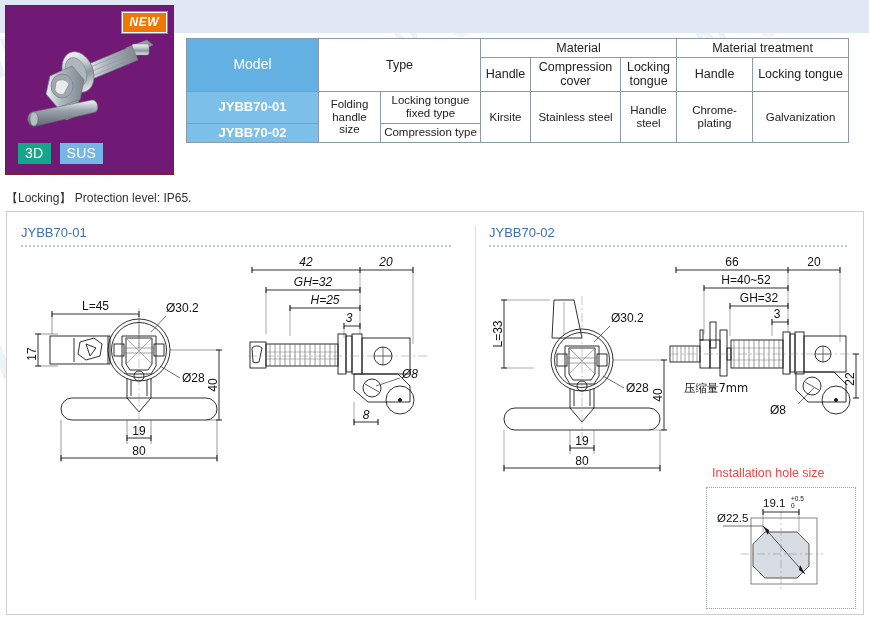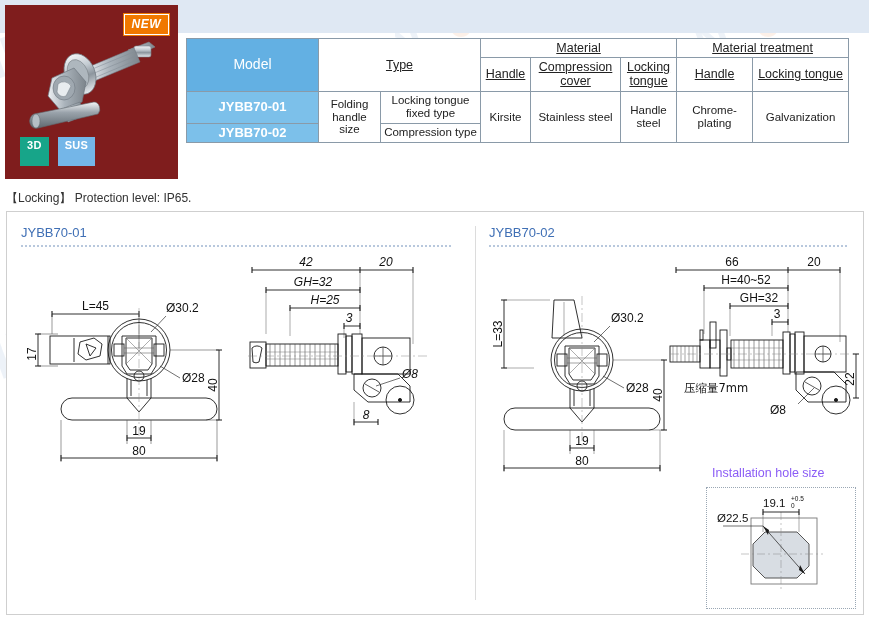--- a/index.html
+++ b/index.html
@@ -14,55 +14,55 @@
   .wm svg{display:block;}
   .wm-text{font-family:"Liberation Sans",sans-serif;font-weight:700;fill:#dce6f2;}
   .wm-cn{font-family:"DejaVu Sans",sans-serif;font-weight:700;fill:#e3ebf4;}
   .wm-o{fill:#fae3d2;}
 
   
   .topband{position:absolute;left:0;top:0;width:869px;height:33px;background:#dfe8f3;}
 
   
   .photo-card{position:absolute;left:5px;top:5px;width:167px;height:168px;
-    background:#7f1d1d;border:3px solid #7f1d1d;}
+    background:#701a75;border:1px solid #7f1d1d;}
   .new-badge{position:absolute;right:6px;top:6px;background:#f07800;color:#fff;
     font-size:12px;font-weight:700;font-style:italic;letter-spacing:.5px;
     padding:2px 7px 3px;border:1px solid #ffffff;box-shadow:0 0 0 1px #f07800;}
   .badges{position:absolute;left:12px;bottom:10px;display:flex;gap:9px;}
-  .badge{font-size:11px;font-weight:700;color:#fff;padding:2px 7px 15px;letter-spacing:.3px;}
+  .badge{font-size:14px;font-weight:400;color:#fff;padding:2px 7px 3px;letter-spacing:.3px;}
   .b-3d{background:#17a589;}
   .b-sus{background:#74b6e8;}
   .prod-svg{position:absolute;left:0;top:8px;width:167px;height:140px;}
 
   
   .spec{position:absolute;left:186px;top:38px;width:662px;height:105px;
     border-collapse:collapse;table-layout:fixed;background:#fff;}
   .spec td{border:1px solid #8a9aa8;text-align:center;vertical-align:middle;
     font-size:11.5px;line-height:1.12;color:#222;padding:1px 2px;}
-  .spec td.hd{background:#fff;font-size:12.5px;text-decoration:underline;}
+  .spec td.hd{background:#fff;font-size:12.5px;}
   .spec td.model-hd{background:#63b0e3;color:#fff;font-weight:400;font-size:14px;}
   .spec td.model-cell{background:#7cc0ea;color:#fff;font-weight:700;font-size:13px;}
 
   
   .features{position:absolute;left:6px;top:190px;font-size:12px;color:#333;}
 
   
   .panel{position:absolute;left:6px;top:211px;width:856px;height:402px;
     border:1px solid #cfcfcf;background:#fff;}
   .dwg-title{position:absolute;font-size:13px;color:#3f6fb5;font-weight:400;}
   .dotline{position:absolute;height:0;border-top:2px dotted #b8c8dd;}
   .divider{position:absolute;left:468px;top:14px;width:0;height:374px;border-left:1px solid #dcdcdc;}
 
   .dwg{position:absolute;}
   .dwg svg{display:block;overflow:visible;}
 
   .hole-box{position:absolute;left:706px;top:487px;width:148px;height:120px;
     border:1px dotted #9aa7b4;background:#fff;}
-  .hole-title{position:absolute;left:712px;top:466px;font-size:12.5px;color:#8b5cf6;}
+  .hole-title{position:absolute;left:712px;top:466px;font-size:12.5px;color:#ef4444;}
 </style>
 </head>
 <body>
 
 <div class="wm" style="left:-5px;top:2px;">
   <svg width="150" height="120" viewBox="0 0 150 120">
     <text class="wm-text" x="0" y="78" font-size="54" transform="rotate(-20 0 78)">IN</text>
     <circle class="wm-o" cx="96" cy="36" r="13"></circle>
     <text class="wm-cn" x="96" y="96" font-size="22">鲕</text>
   </svg>

